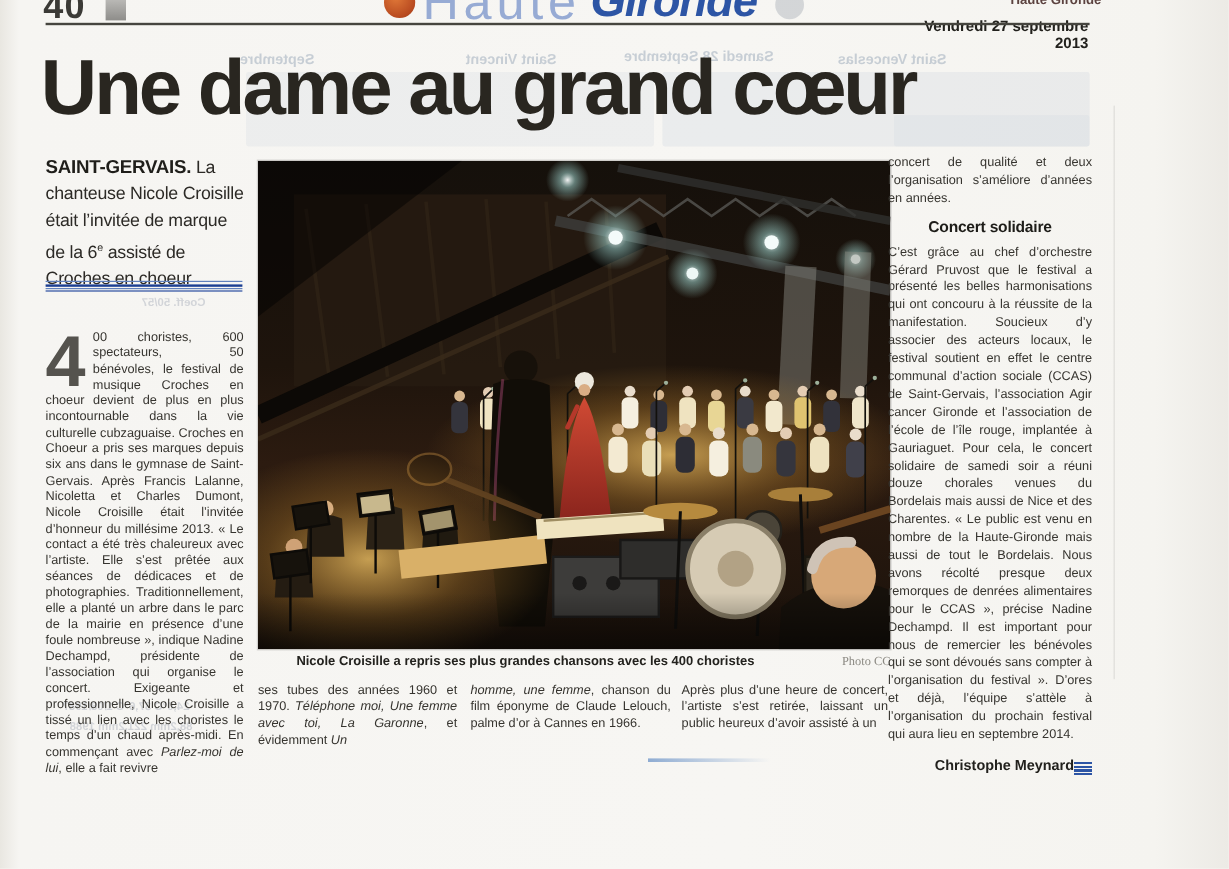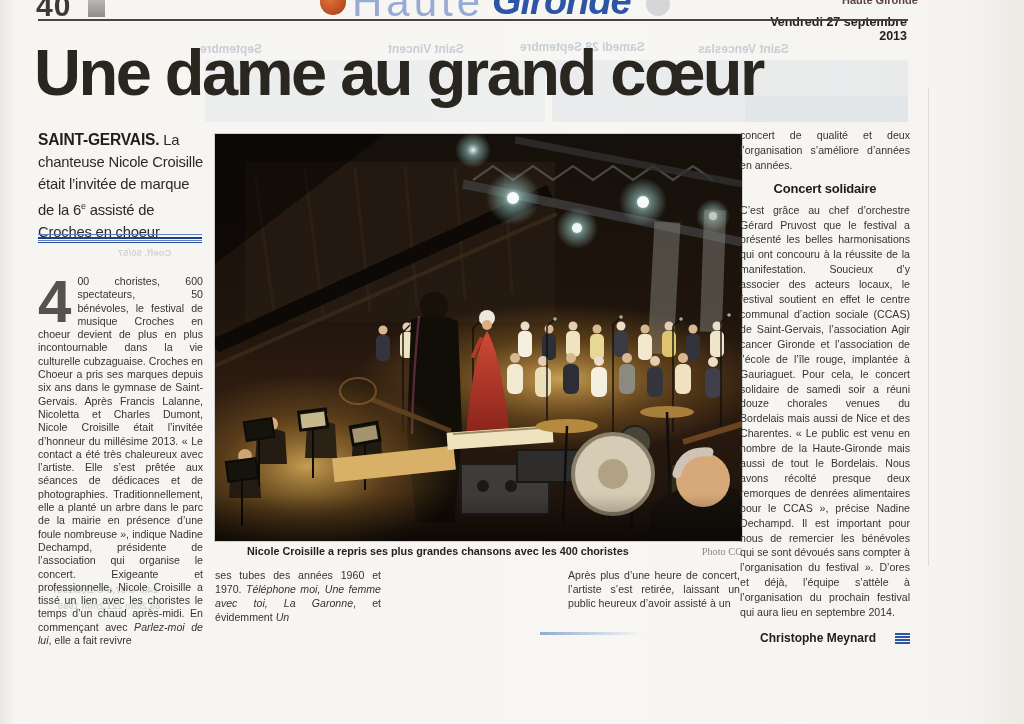--- a/index.html
+++ b/index.html
@@ -50,21 +50,21 @@
   .bodytext{position:absolute;text-align:justify;color:#36342f;font-size:10.6px;hyphens:auto;}
   .bodytext p{margin:0;}
   .bodytext .it{font-style:italic;}
   .col1{left:38px;top:275px;width:165px;line-height:13.3px;}
   .dropcap{float:left;font-size:60px;line-height:47px;font-weight:700;color:#55534e;margin:3px 6px 0 0;}
   .col2{left:215px;top:568px;width:166px;line-height:14px;}
   .col3{left:392px;top:568px;width:167px;line-height:14px;}
   .col4{left:568px;top:568px;width:172px;line-height:14px;}
   .col5{left:740px;top:128px;width:170px;line-height:14.9px;}
   .col5 .subhead{font-size:13px;font-weight:700;color:#1d1c18;margin:9px 0 6px;text-align:center;letter-spacing:-.2px;}
-  .byline{margin-top:11px;display:flex;justify-content:flex-end;align-items:center;gap:19px;}
+  .byline{margin-top:11px;display:flex;justify-content:flex-end;align-items:flex-end;gap:0;}
   .byline .name{font-size:12px;font-weight:700;color:#22211d;}
   .byline-icon{width:15px;height:11px;
     background:repeating-linear-gradient(180deg,#2d55a5 0 2px,rgba(0,0,0,0) 2px 3px);}
   
   figure.photo{position:absolute;left:215px;top:134px;width:527px;margin:0;}
   figure.photo svg{display:block;width:527px;height:407px;outline:1px solid rgba(0,0,0,.15);}
   .caption-row{display:flex;justify-content:space-between;align-items:flex-end;margin-top:4px;padding-left:32px;}
   .caption{font-size:10.8px;font-weight:700;color:#23221e;}
   .credit{font-size:10.3px;color:#8b8982;font-family:Liberation Serif, serif;}
 </style>
@@ -303,20 +303,23 @@
     </svg>
     <figcaption class="caption-row">
       <span class="caption">Nicole Croisille a repris ses plus grandes chansons avec les 400 choristes</span>
       <span class="credit">Photo CC</span>
     </figcaption>
   </figure>
 
   <div class="bodytext col2">
     <p><span>ses tubes des années 1960 et 1970. </span><span class="it">Téléphone moi, Une femme avec toi, La Garonne</span><span>, et évidemment </span><span class="it">Un</span></p>
   </div>
+  <div class="bodytext col3">
+    <p><span class="it">homme, une femme</span><span>, chanson du film éponyme de Claude Lelouch, palme d’or à Cannes en 1966.</span></p>
+  </div>
   <div class="bodytext col4">
     <p>Après plus d’une heure de concert, l’artiste s’est retirée, laissant un public heureux d’avoir assisté à un</p>
   </div>
 
   <div class="bodytext col5">
     <p>concert de qualité et deux l’organisation s’améliore d’années en années.</p>
     <h3 class="subhead">Concert solidaire</h3>
     <p>C’est grâce au chef d’orchestre Gérard Pruvost que le festival a présenté les belles harmonisations qui ont concouru à la réussite de la manifestation. Soucieux d’y associer des acteurs locaux, le festival soutient en effet le centre communal d’action sociale (CCAS) de Saint-Gervais, l’association Agir cancer Gironde et l’association de l’école de l’île rouge, implantée à Gauriaguet. Pour cela, le concert solidaire de samedi soir a réuni douze chorales venues du Bordelais mais aussi de Nice et des Charentes. « Le public est venu en nombre de la Haute-Gironde mais aussi de tout le Bordelais. Nous avons récolté presque deux remorques de denrées alimentaires pour le CCAS », précise Nadine Dechampd. Il est important pour nous de remercier les bénévoles qui se sont dévoués sans compter à l’organisation du festival ». D’ores et déjà, l’équipe s’attèle à l’organisation du prochain festival qui aura lieu en septembre 2014.</p>
     <div class="byline">
       <span class="name">Christophe Meynard</span>

